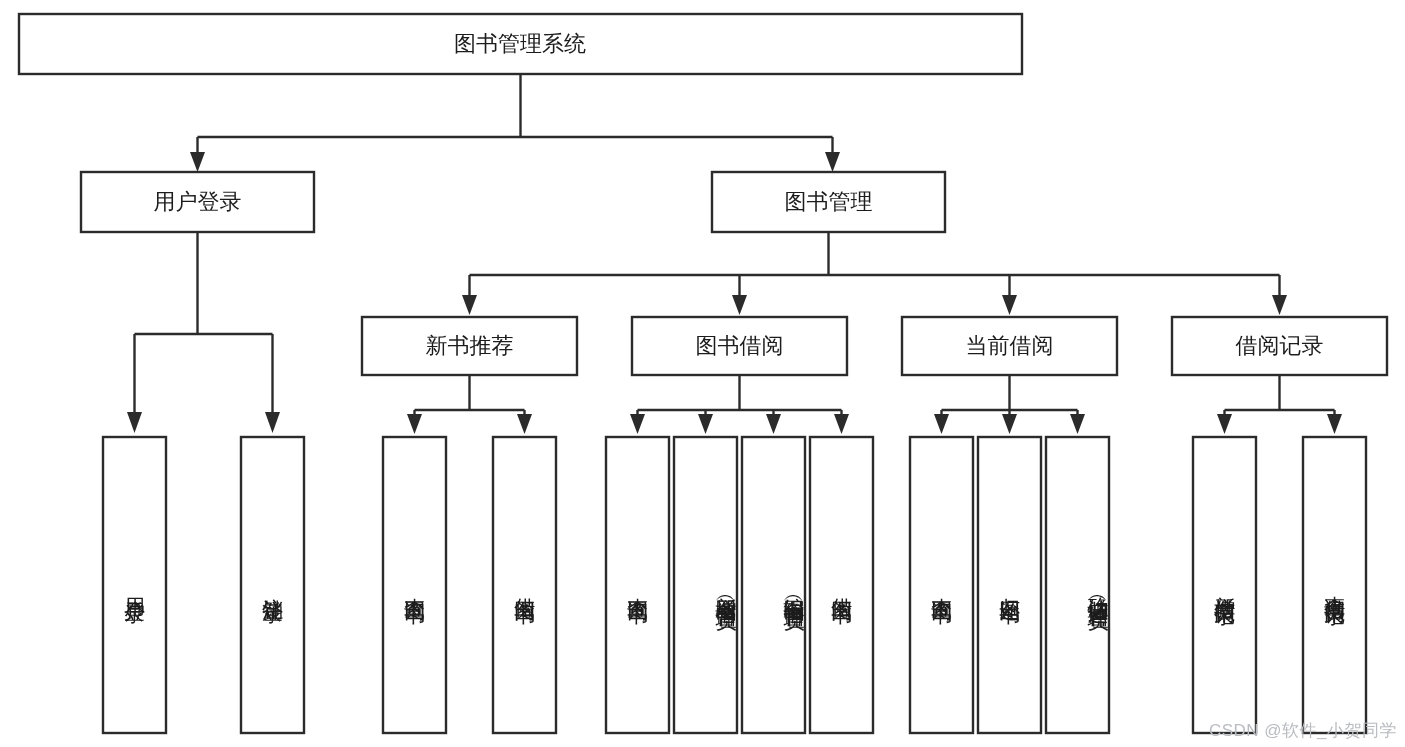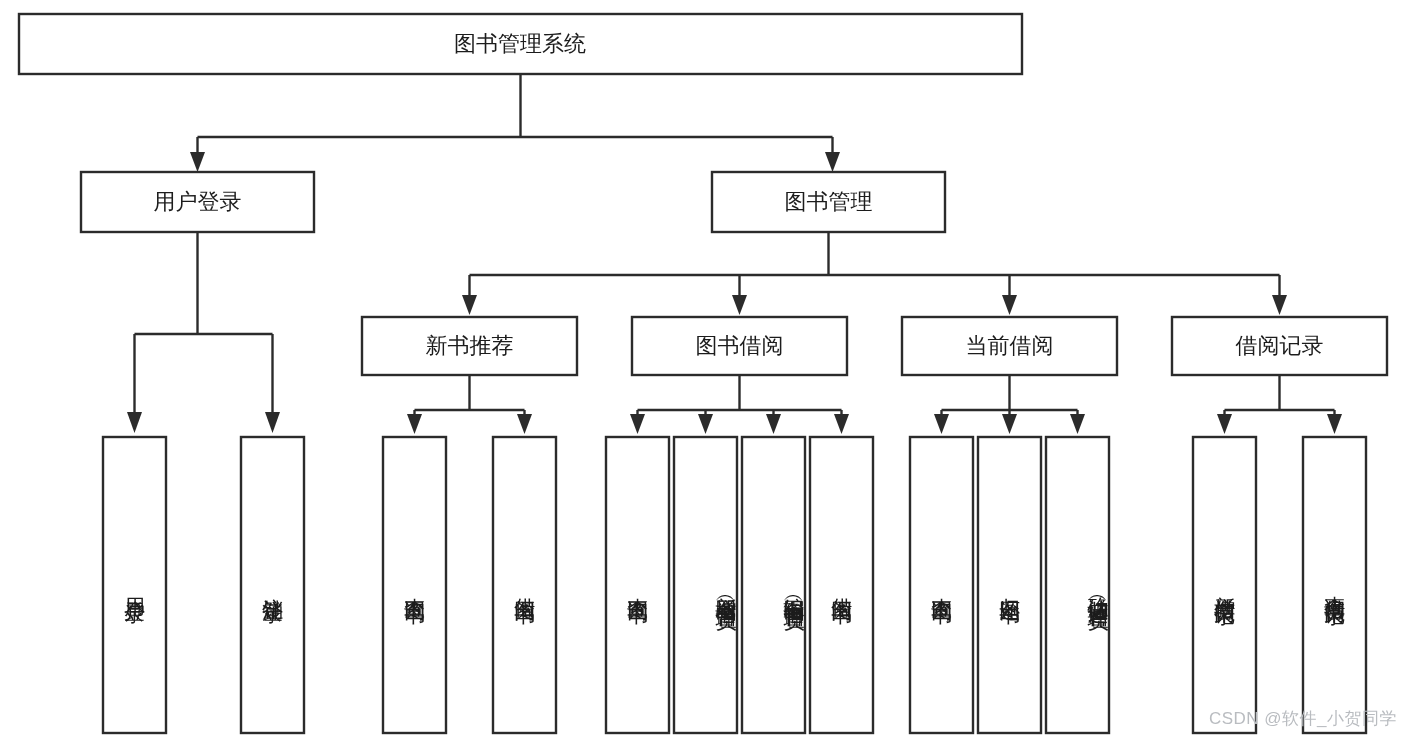--- a/index.html
+++ b/index.html
@@ -60,21 +60,21 @@
     display: flex;
     align-items: center;
     justify-content: center;
     text-align: center;
     white-space: pre-line;
     pointer-events: none;
   }
   .watermark {
     position: absolute;
     right: 8px;
-    bottom: 17px;
+    bottom: 5px;
     font-family: "Liberation Sans", "DejaVu Sans", sans-serif;
     font-size: 17px;
     color: #b9bcc0;
     letter-spacing: 0.5px;
     white-space: nowrap;
   }
 </style>
 </head>
 <body>
 

